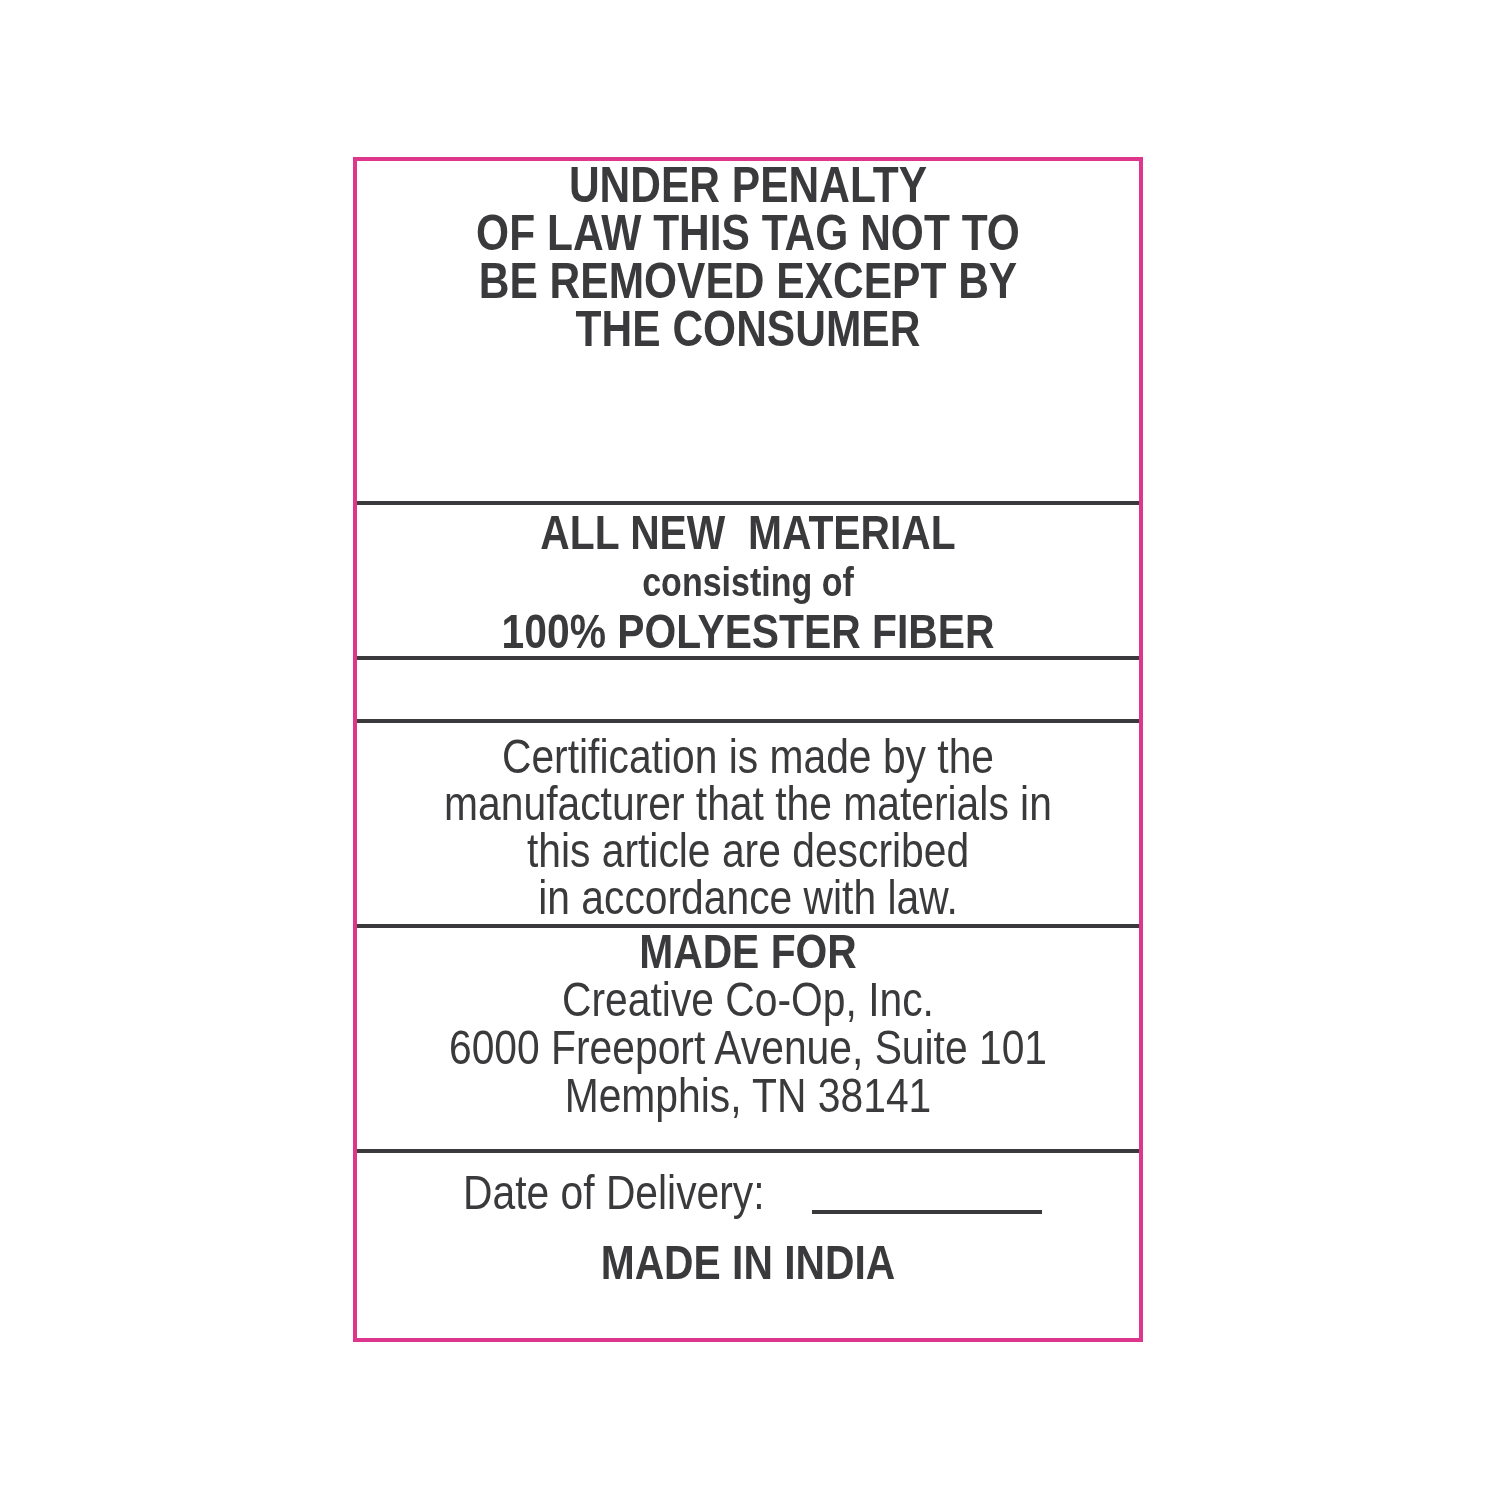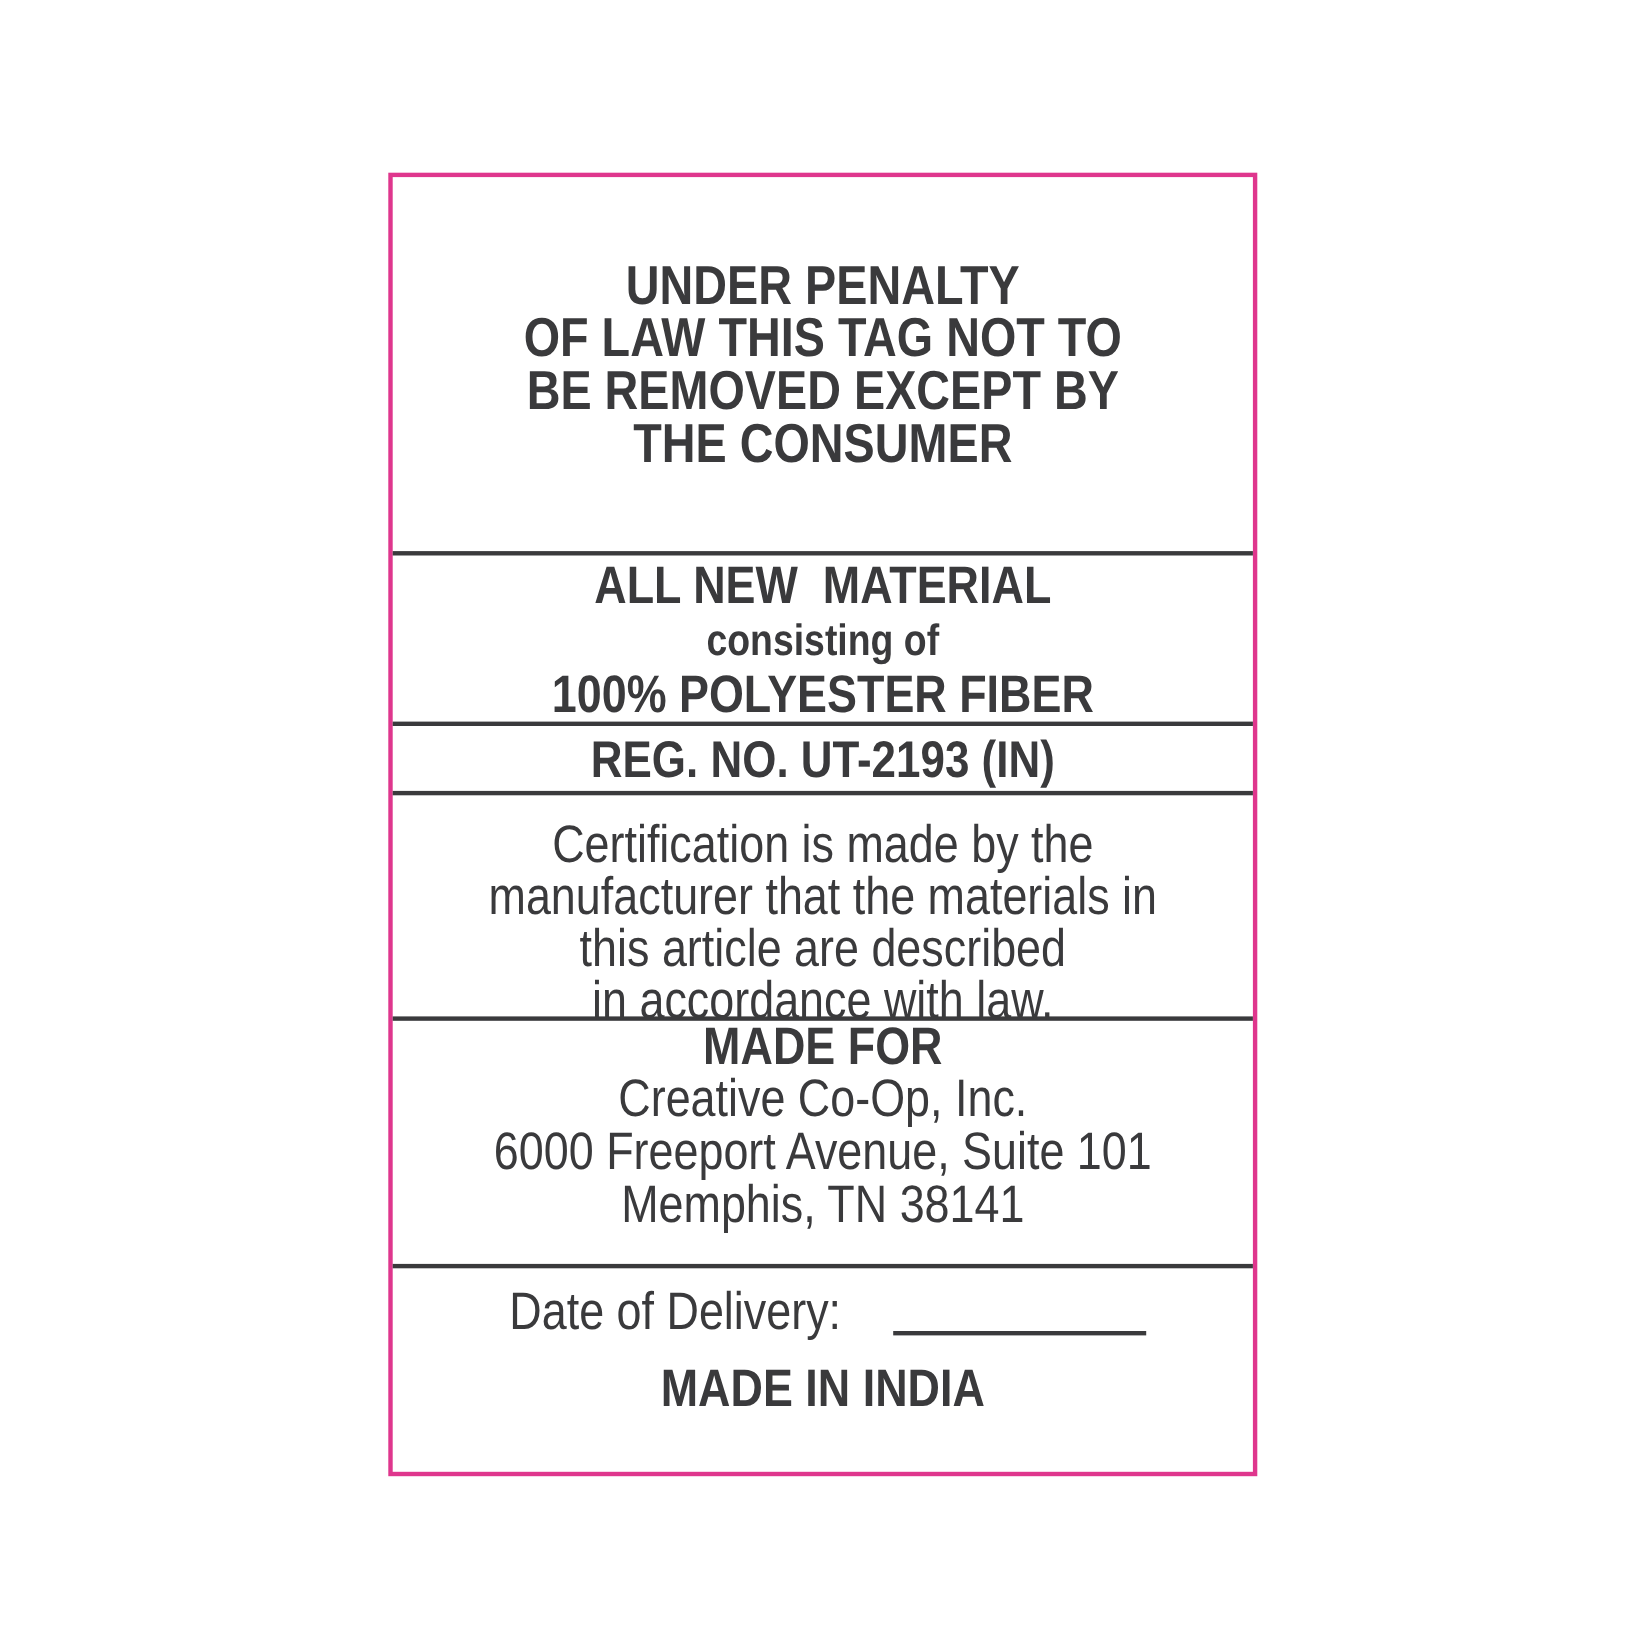--- a/index.html
+++ b/index.html
@@ -47,35 +47,35 @@
     display: block;
     width: 100%;
     text-align: center;
     color: var(--ink);
     transform: scaleX(0.85);
     transform-origin: 50% 50%;
     white-space: pre-wrap;
   }
 
   
-  .sec-penalty { top: 0; height: 340px; display: flex; flex-direction: column; justify-content: center; }
+  .sec-penalty { top: 0; height: 340px; display: flex; flex-direction: column; justify-content: flex-start; }
   .sec-penalty .line { font-size: 50px; line-height: 48px; font-weight: bold; }
 
   
   .sec-material { top: 344px; height: 151px; padding-top: 2px; }
   .sec-material .mat-title   { font-size: 48px; line-height: 52px; font-weight: bold; }
   .sec-material .mat-sub     { font-size: 40px; line-height: 46px; font-weight: bold; }
   .sec-material .mat-content { font-size: 48px; line-height: 54px; font-weight: bold; }
 
   
   .sec-reg { top: 499px; height: 59px; display: flex; align-items: center; justify-content: center; }
   .sec-reg .line { font-size: 47px; font-weight: bold; }
 
   
-  .sec-cert { top: 562px; height: 201px; padding-top: 10px; margin-top: 12px; }
+  .sec-cert { top: 562px; height: 201px; padding-top: 10px; }
   .sec-cert .line { font-size: 48px; line-height: 47px; }
 
   
   .sec-madefor { top: 767px; height: 221px; padding-top: 0; }
   .sec-madefor .mf-heading { font-size: 48px; line-height: 50px; font-weight: bold; }
   .sec-madefor .line { font-size: 48px; line-height: 48px; }
   .sec-madefor .mf-heading.line { font-size: 48px; }
 
   
   .sec-footer { top: 992px; height: 134px; }
@@ -127,23 +127,20 @@
   <div class="divider d1"></div>
 
   <div class="sec sec-material">
     <span class="line mat-title">ALL NEW  MATERIAL</span>
     <span class="line mat-sub">consisting of</span>
     <span class="line mat-content">100% POLYESTER FIBER</span>
   </div>
 
   <div class="divider d2"></div>
 
-  <div class="sec sec-reg">
-    <span class="line">REG. NO. UT-2193 (IN)</span>
-  </div>
 
   <div class="divider d3"></div>
 
   <div class="sec sec-cert">
     <span class="line">Certification is made by the</span>
     <span class="line">manufacturer that the materials in</span>
     <span class="line">this article are described</span>
     <span class="line">in accordance with law.</span>
   </div>
 

